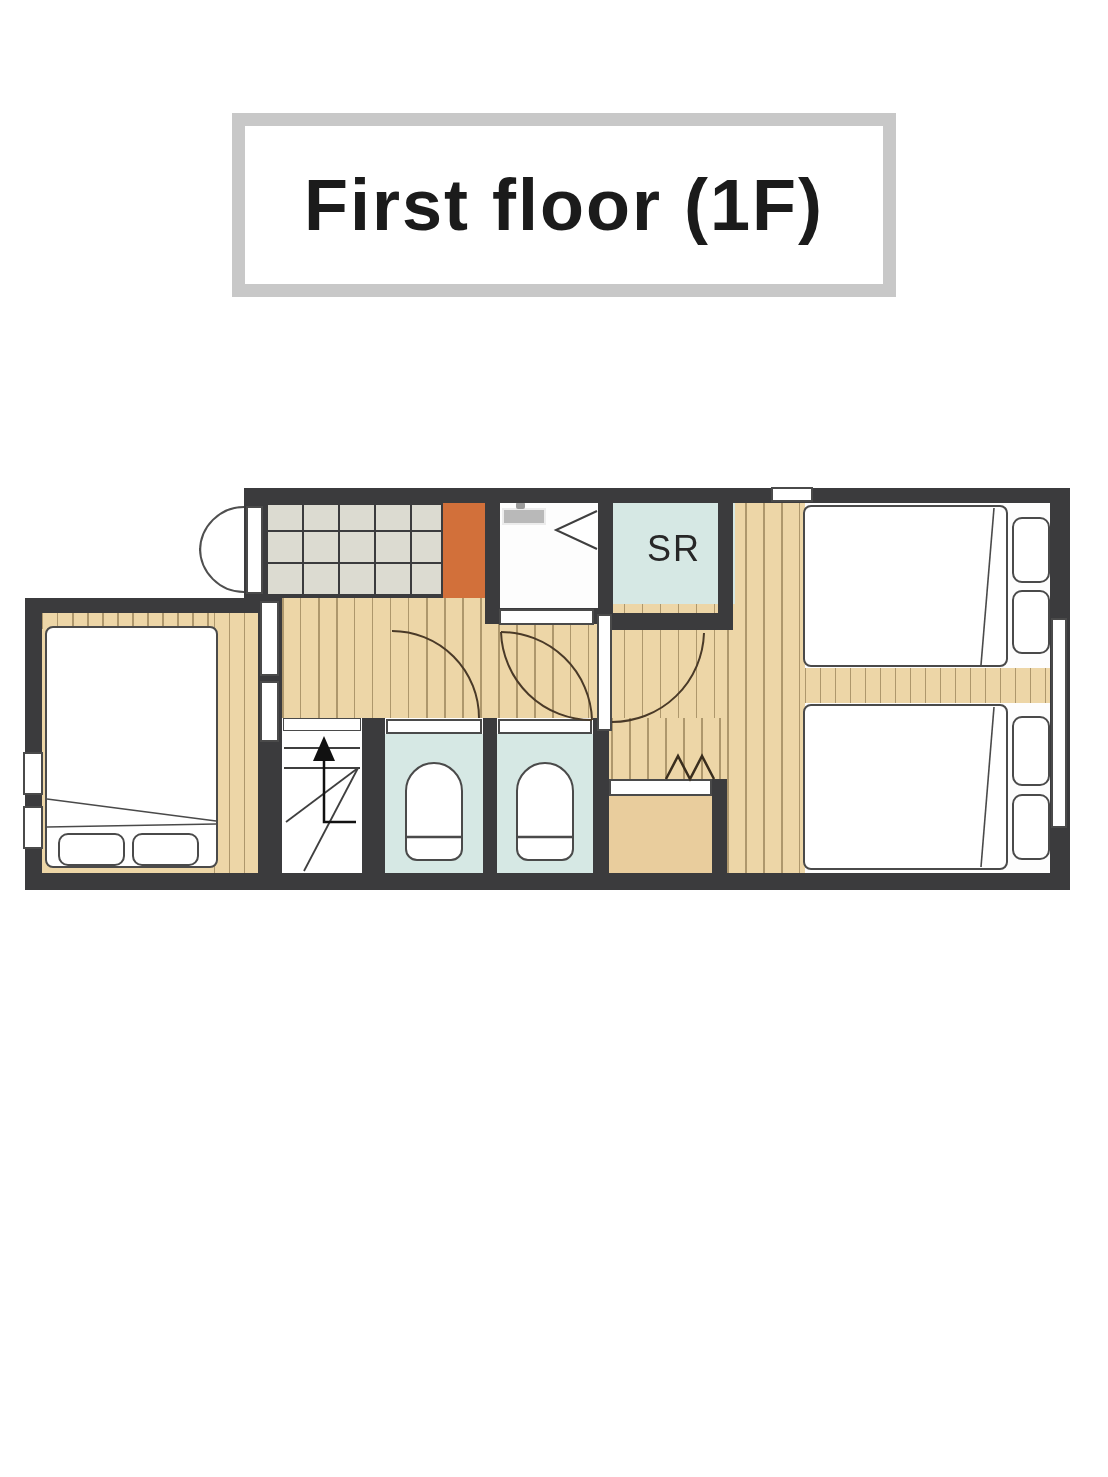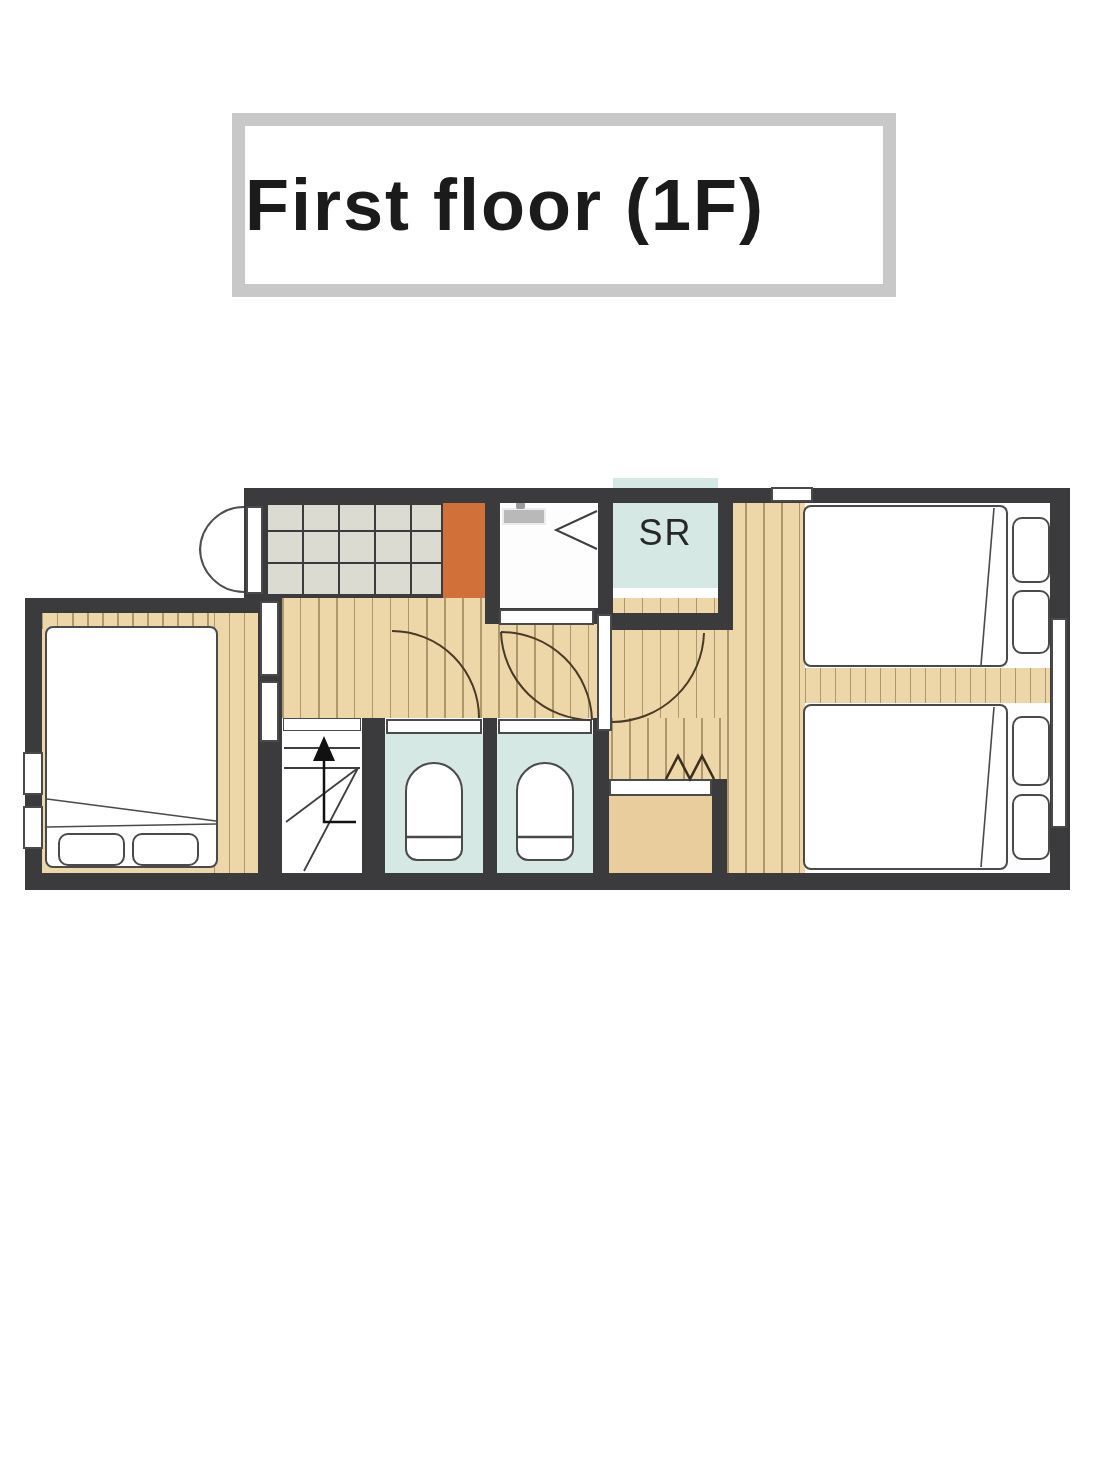--- a/index.html
+++ b/index.html
@@ -2,21 +2,21 @@
 <html><head>
 <meta charset="utf-8">
 <style>
   html,body{margin:0;padding:0;background:#ffffff;}
   #canvas{position:relative;width:1108px;height:1477px;background:#ffffff;overflow:hidden;
           font-family:"Liberation Sans", sans-serif;}
   .abs{position:absolute;box-sizing:border-box;}
 
   
   .title-box{left:232px;top:113px;width:664px;height:184px;background:#ffffff;
-             border:13px solid #c8c8c8;display:flex;align-items:center;justify-content:flex-start;}
+             border:13px solid #c8c8c8;display:flex;align-items:center;justify-content:center;}
   .title-text{font-weight:bold;font-size:72px;color:#1b1b1b;letter-spacing:2px;}
 
   
   .wood{background-color:#edd6a7;
         background-image:repeating-linear-gradient(90deg, rgba(122,100,60,.55) 0px, rgba(122,100,60,.55) 1.5px, transparent 1.5px, transparent 18px);}
   .wood-fine{background-color:#edd6a7;
         background-image:repeating-linear-gradient(90deg, rgba(122,100,60,.55) 0px, rgba(122,100,60,.55) 1.5px, transparent 1.5px, transparent 15px);}
   .wood-plain{background-color:#edd6a7;}
   .closet-floor{background-color:#e9cd9d;}
   .tile{background-color:#dcdbd1;border:2px solid #3b3b3d;
@@ -58,21 +58,21 @@
   <div class="abs wood-fine" style="left:805px;top:668px;width:246px;height:35px;"></div>
 
   <div class="abs wood-plain" style="left:42px;top:613px;width:216px;height:260px;"></div>
   <div class="abs wood-fine" style="left:42px;top:613px;width:216px;height:16px;"></div>
   <div class="abs wood-fine" style="left:214px;top:613px;width:44px;height:260px;"></div>
 
   <div class="abs tile" style="left:264px;top:503px;width:179px;height:95px;"></div>
   <div class="abs step-orange" style="left:443px;top:503px;width:42px;height:95px;"></div>
 
   <div class="abs white-room" style="left:500px;top:503px;width:98px;height:106px;"></div>
-  <div class="abs wet sr-label" style="left:613px;top:478px;width:105px;height:110px;">
+  <div class="abs wet sr-label" style="left:613px;top:494px;width:122px;height:110px;">
     <span>SR</span>
   </div>
 
   <div class="abs white-room" style="left:282px;top:718px;width:80px;height:155px;background:#ffffff;"></div>
   <div class="abs wet" style="left:385px;top:734px;width:98px;height:139px;"></div>
   <div class="abs wet" style="left:497px;top:734px;width:96px;height:139px;"></div>
   <div class="abs closet-floor" style="left:609px;top:796px;width:103px;height:77px;"></div>
 
   <div class="abs bed" style="left:45px;top:626px;width:173px;height:242px;"></div>
   <div class="abs pillow" style="left:58px;top:833px;width:67px;height:33px;"></div>

